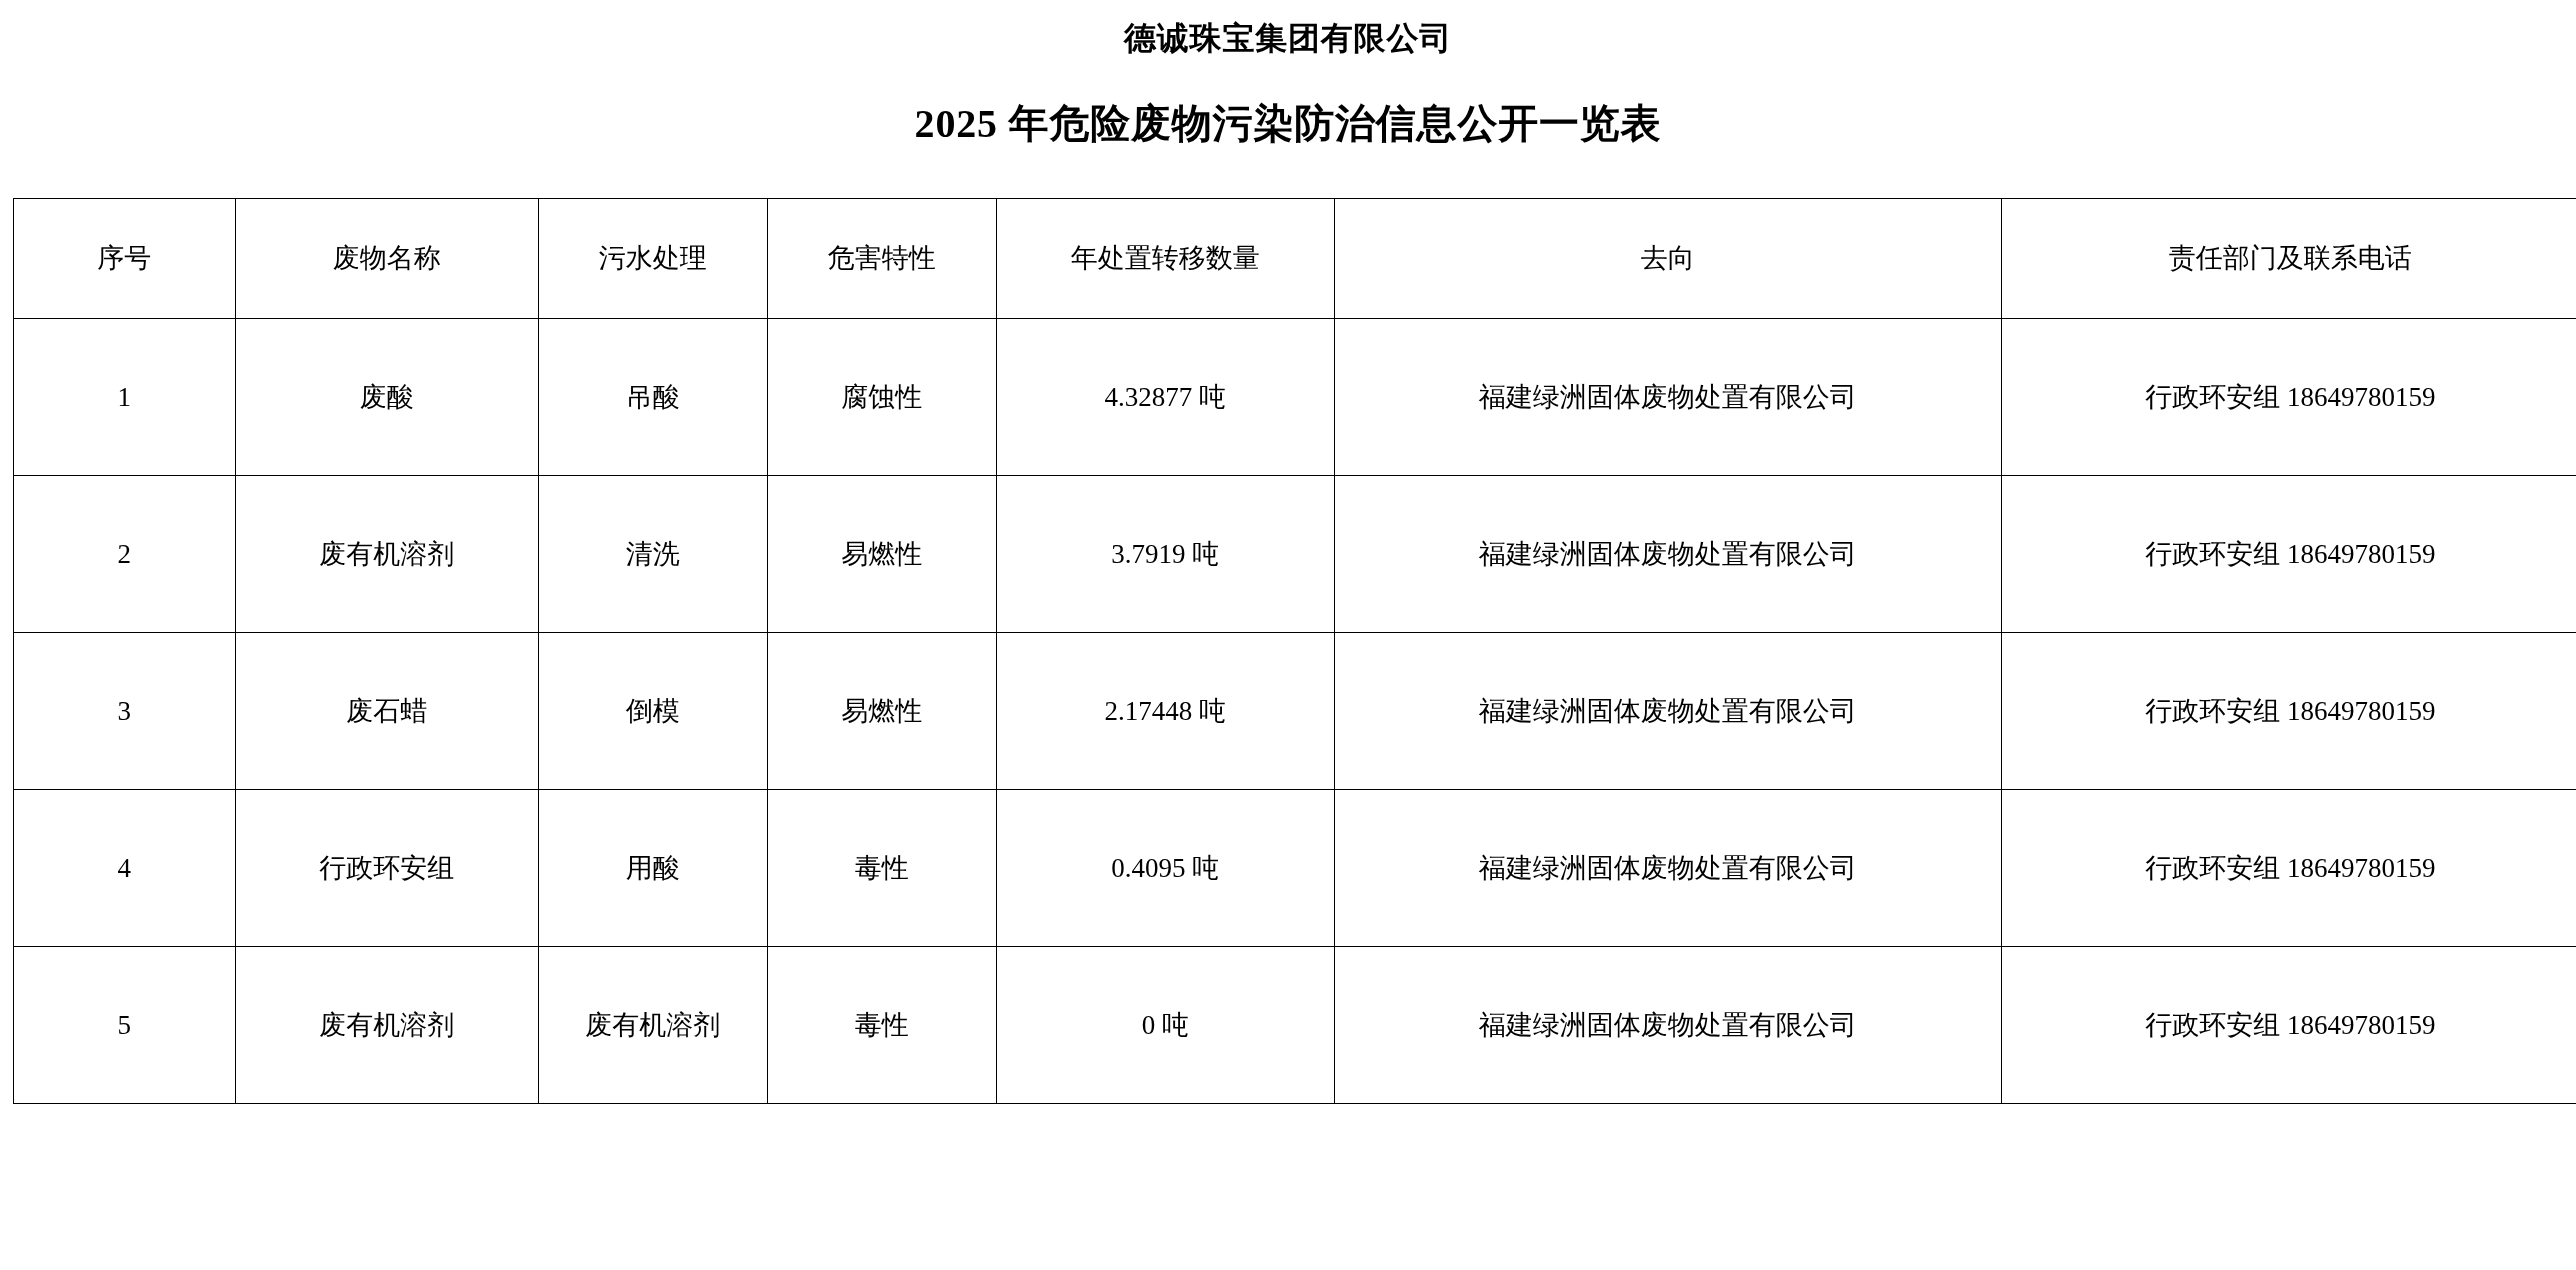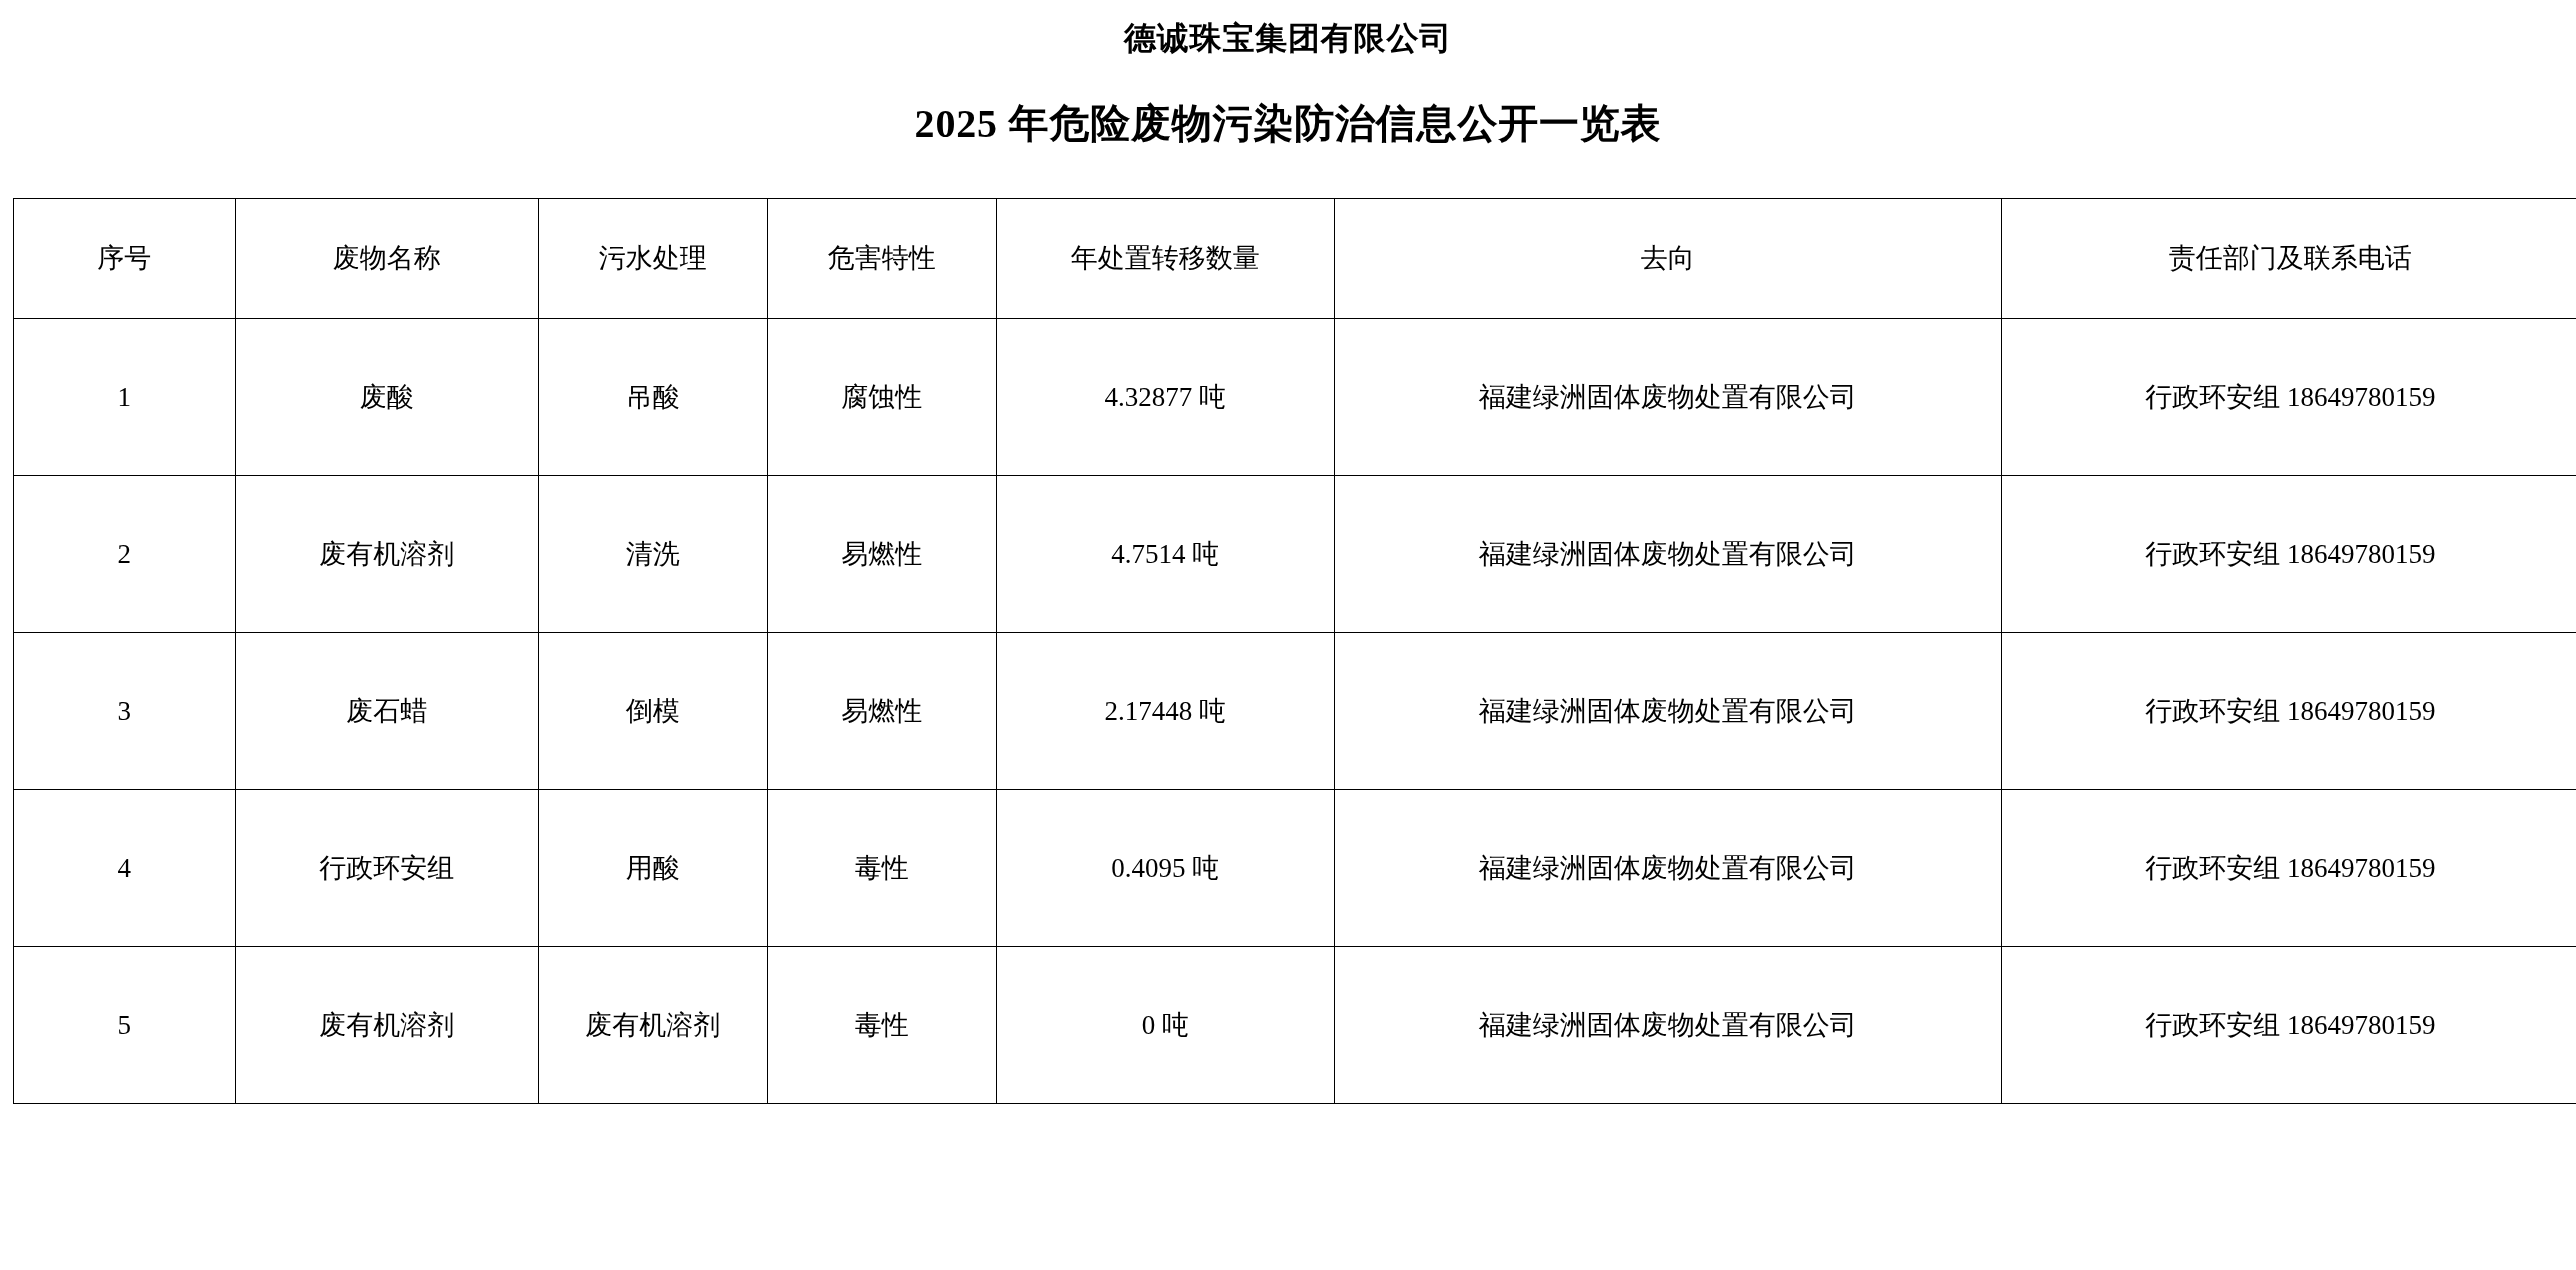--- a/index.html
+++ b/index.html
@@ -120,21 +120,21 @@
           <td>腐蚀性</td>
           <td class="num-cell">4.32877 吨</td>
           <td>福建绿洲固体废物处置有限公司</td>
           <td>行政环安组 18649780159</td>
         </tr>
         <tr>
           <td class="num-cell">2</td>
           <td>废有机溶剂</td>
           <td>清洗</td>
           <td>易燃性</td>
-          <td class="num-cell">4.7514 吨</td>
+          <td class="num-cell">3.7919 吨</td>
           <td>福建绿洲固体废物处置有限公司</td>
           <td>行政环安组 18649780159</td>
         </tr>
         <tr>
           <td class="num-cell">3</td>
           <td>废石蜡</td>
           <td>倒模</td>
           <td>易燃性</td>
           <td class="num-cell">2.17448 吨</td>
           <td>福建绿洲固体废物处置有限公司</td>

